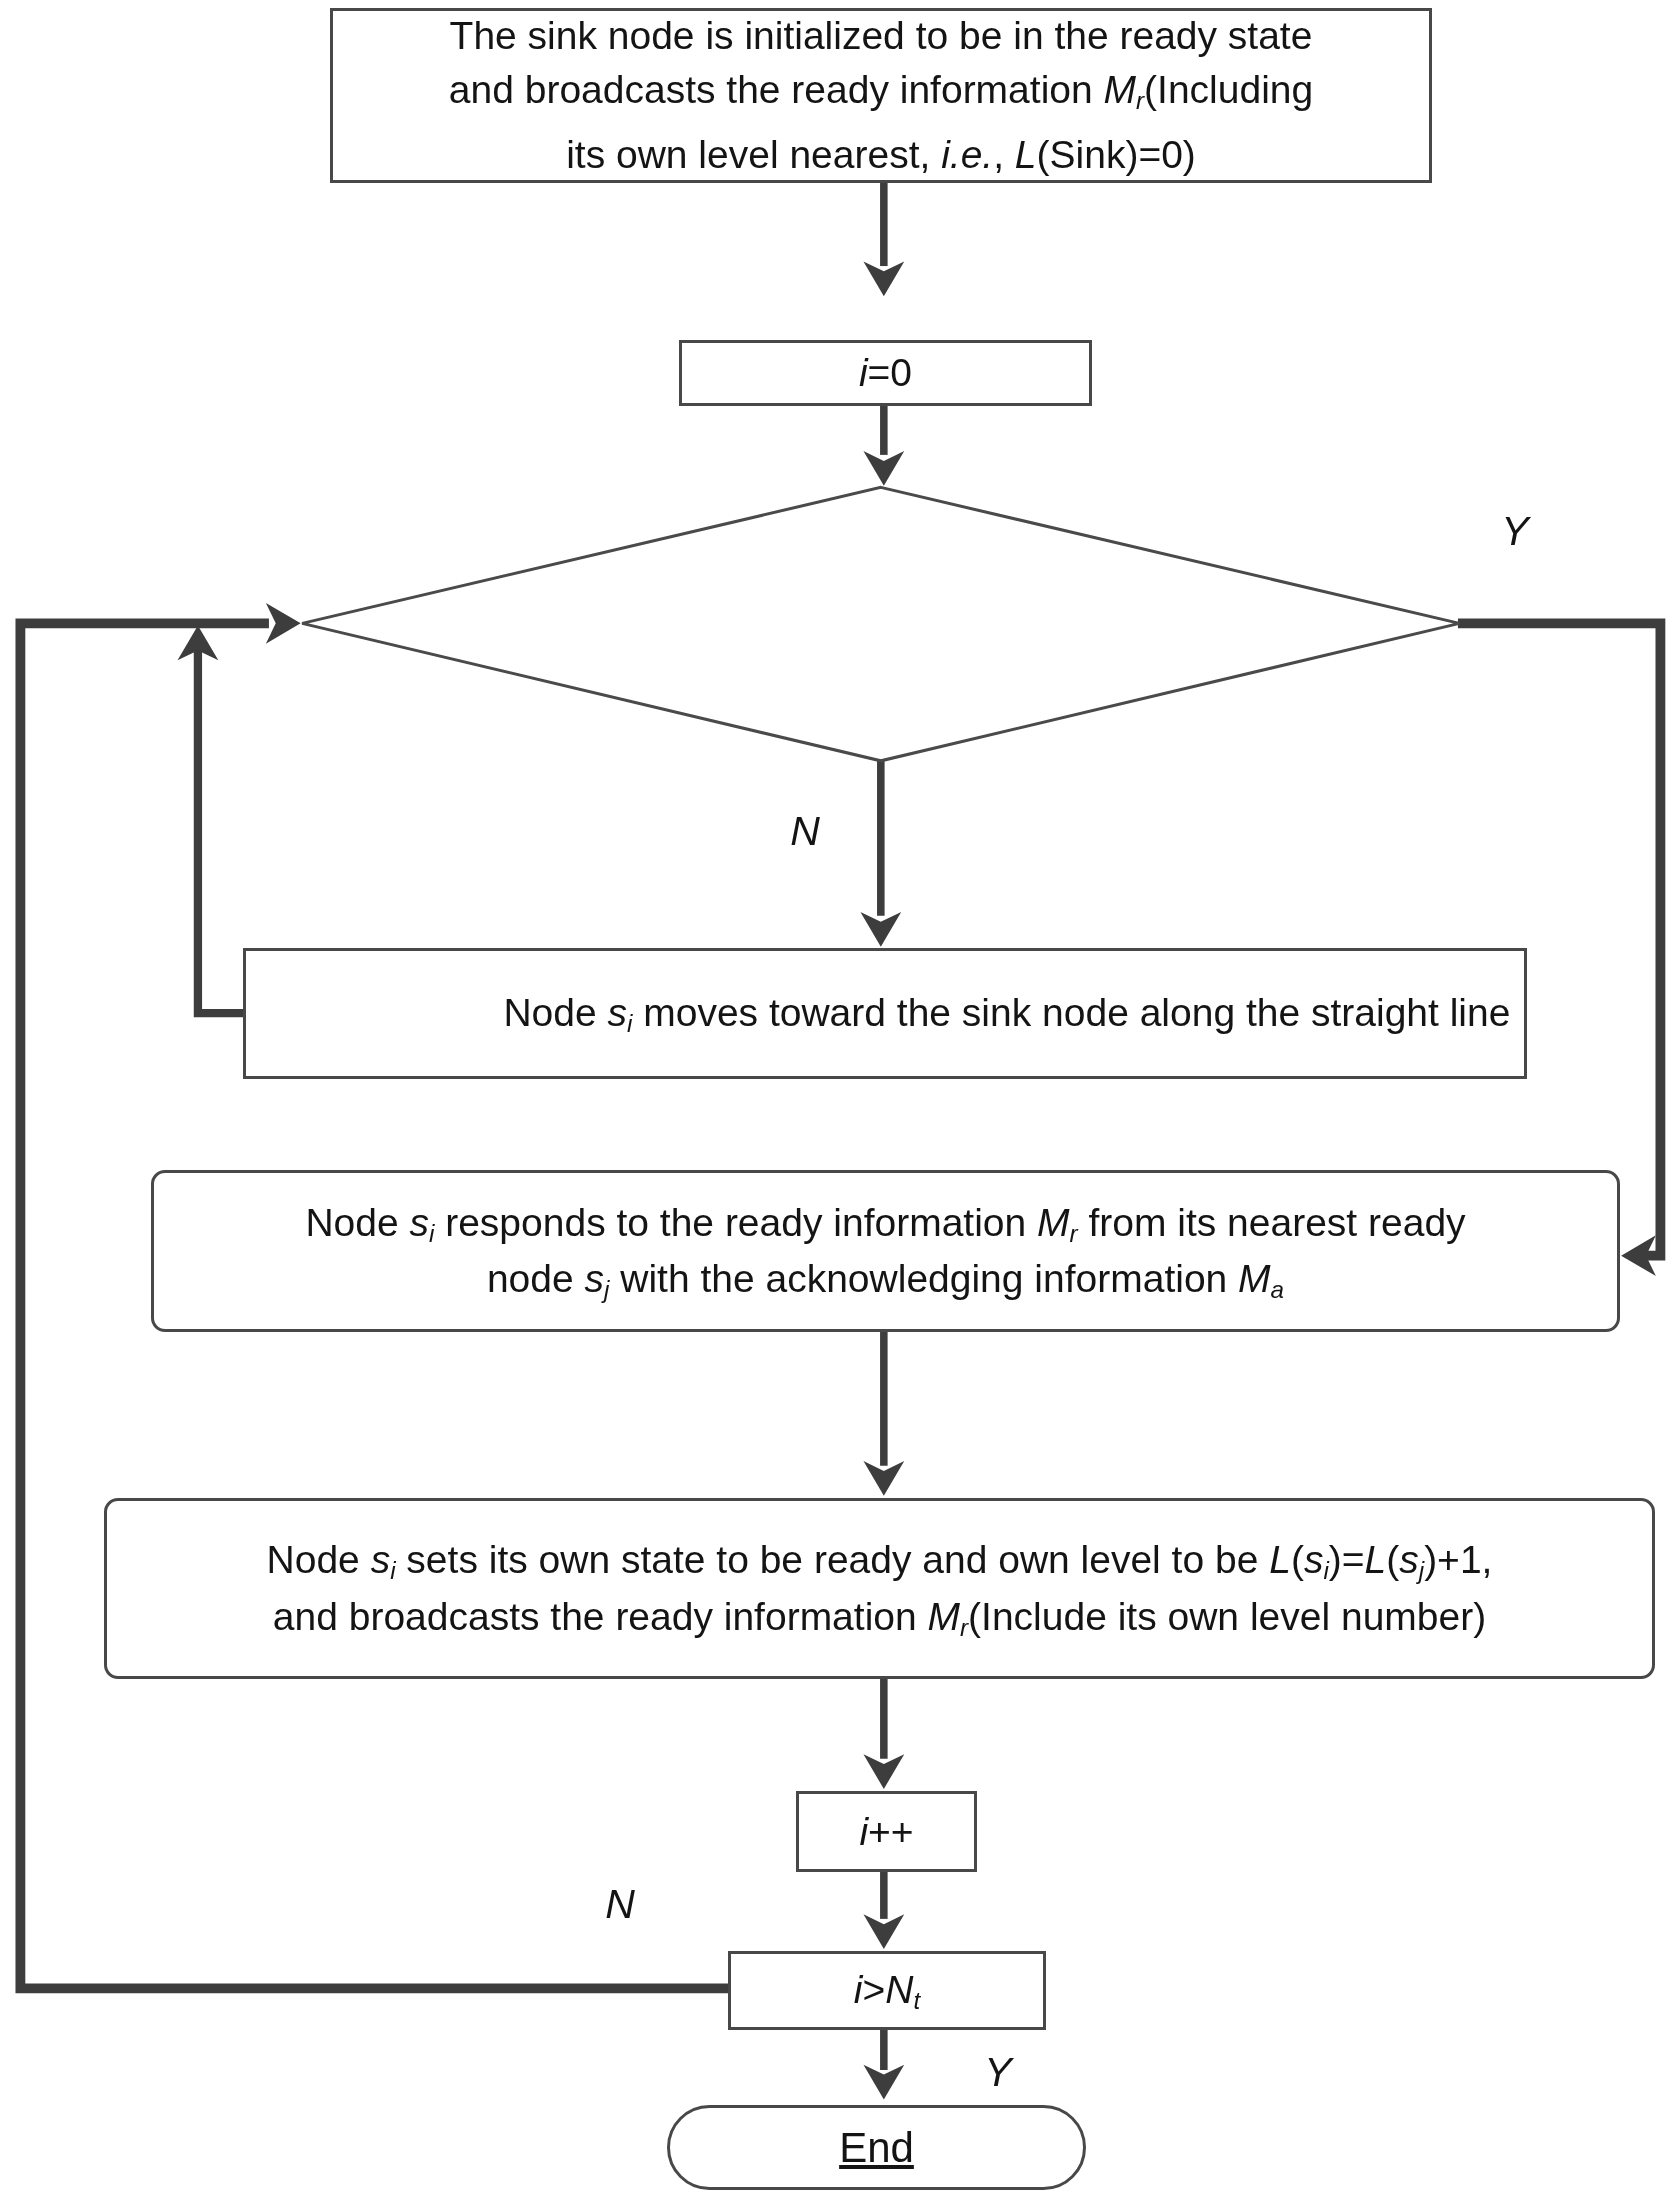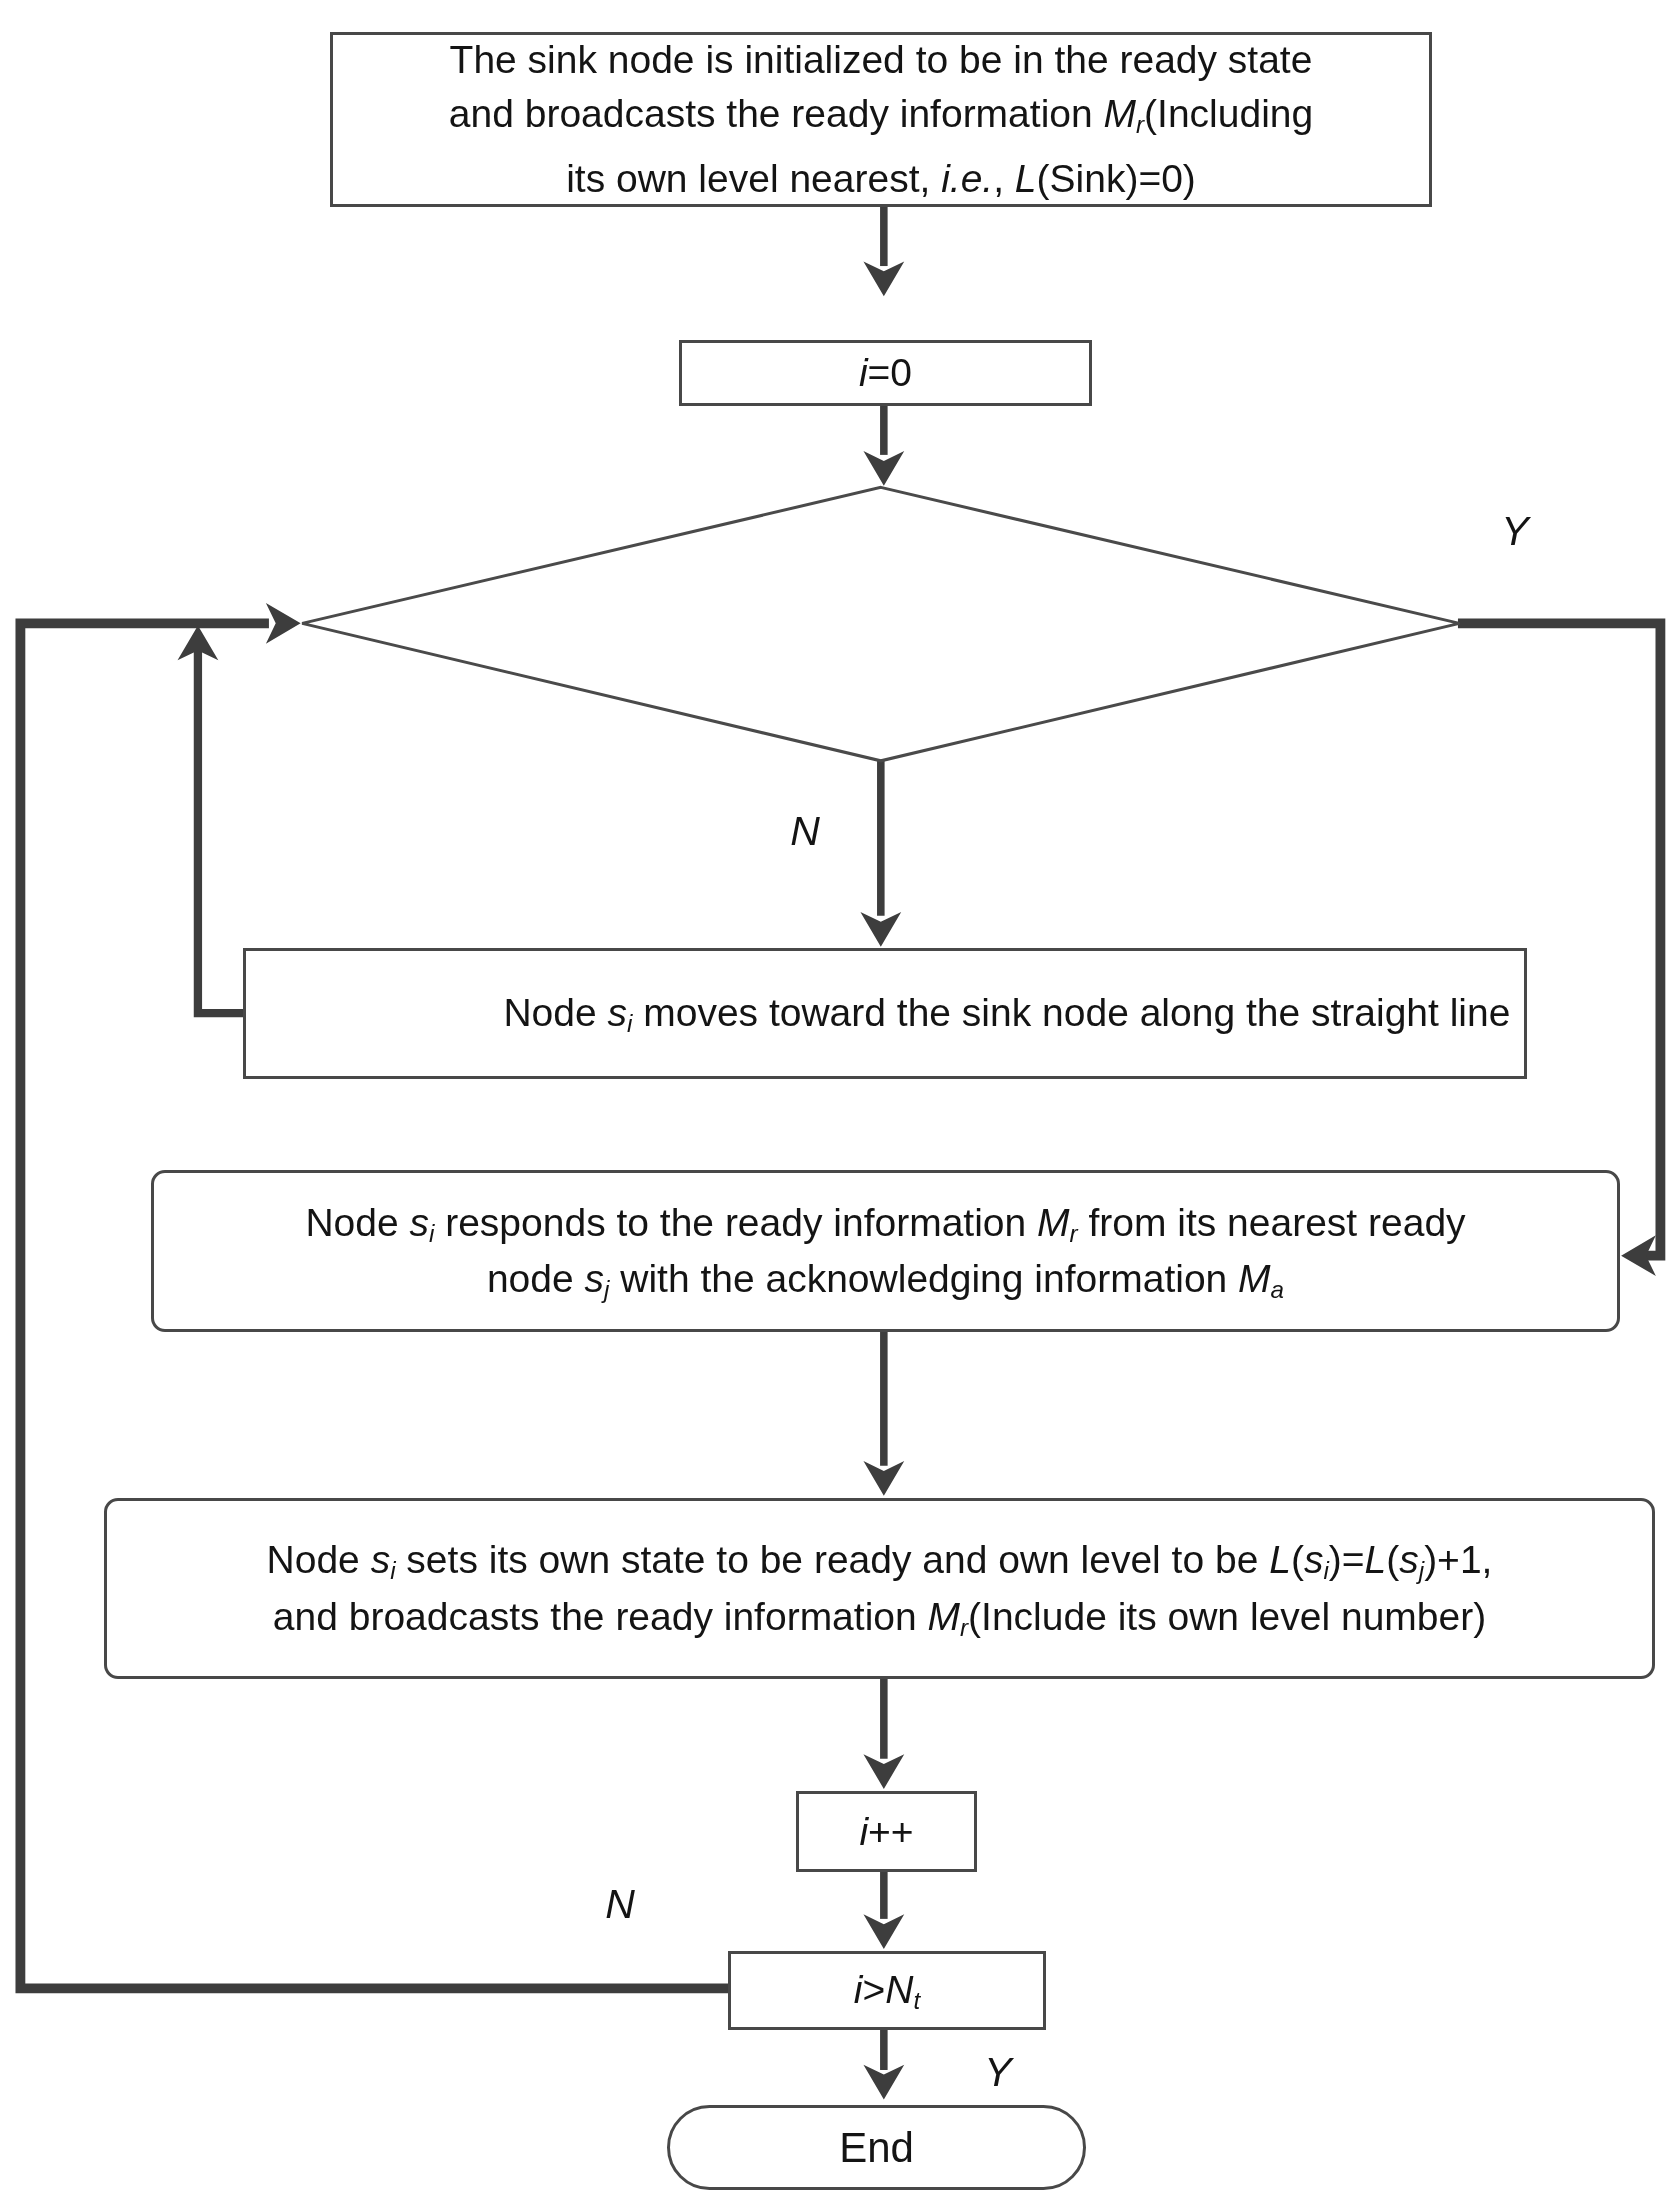--- a/index.html
+++ b/index.html
@@ -77,21 +77,21 @@
       <polygon points="2146,1662 2192,1635 2179,1662 2192,1689"></polygon>
       <polygon points="1170,1980 1143,1934 1170,1947 1197,1934"></polygon>
       <polygon points="1170,2368 1143,2322 1170,2335 1197,2322"></polygon>
       <polygon points="1170,2580 1143,2534 1170,2547 1197,2534"></polygon>
       <polygon points="1170,2779 1143,2733 1170,2746 1197,2733"></polygon>
       <polygon points="262,828 235,874 262,861 289,874"></polygon>
       <polygon points="398,825 352,798 365,825 352,852"></polygon>
     </g>
   </svg>
 
-  <div class="node start" style="left:330px;top:7.6px;width:1102px;height:175px;margin-top:24px;">
+  <div class="node start" style="left:330px;top:7.6px;width:1102px;height:175px;">
       <span><span>The sink node is initialized to be in the ready state</span><br><span>and broadcasts the ready information </span><span class="rs-i">M</span><span class="rs-sub">r</span><span>(Including</span><br><span>its own level nearest, </span><span class="rs-i">i.e.</span><span>, </span><span class="rs-i">L</span><span>(Sink)=0)</span></span>
     </div>
 
   <div class="node" style="left:679px;top:296px;width:413px;height:66px;margin-top:44px;">
       <span><span class="rs-i">i</span><span>=0</span></span>
     </div>
 
 
   <div class="node" style="left:243px;top:948px;width:1284px;height:131px;justify-content:flex-end;">
       <span><span>Node </span><span class="rs-i">s</span><span class="rs-sub">i</span><span> moves toward the sink node along the straight line</span></span>
@@ -106,21 +106,21 @@
     </div>
 
   <div class="node" style="left:796px;top:1791px;width:181px;height:81px;">
       <span><span class="rs-i">i</span><span>++</span></span>
     </div>
 
   <div class="node" style="left:728px;top:1951px;width:318px;height:79px;">
       <span><span class="rs-i">i</span><span>&gt;</span><span class="rs-i">N</span><span class="rs-sub">t</span></span>
     </div>
 
-  <div class="node terminator" style="left:667px;top:2105px;width:419px;height:85px;">
+  <div class="node terminator" style="left:667px;top:2105px;width:419px;height:85px;text-decoration:underline;">
       <span><span>End</span></span>
     </div>
 
   <div class="edge-label" style="left:1477px;top:501px;width:76px;height:60px;">Y</div>
 
   <div class="edge-label" style="left:767px;top:801px;width:76px;height:60px;">N</div>
 
   <div class="edge-label" style="left:582px;top:1874px;width:76px;height:60px;">N</div>
 
   <div class="edge-label" style="left:960px;top:2042px;width:76px;height:60px;">Y</div>

